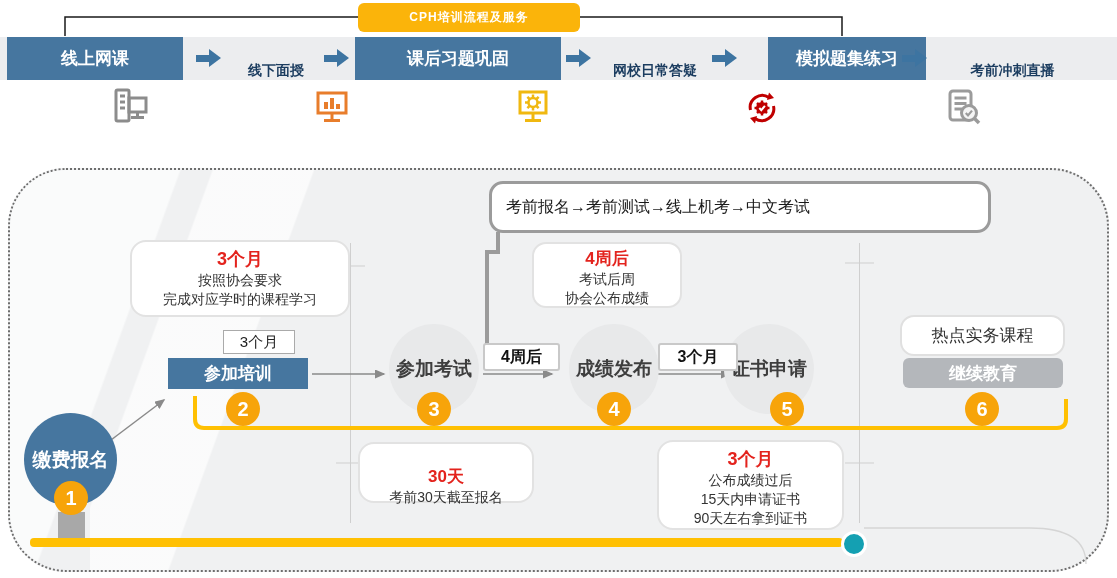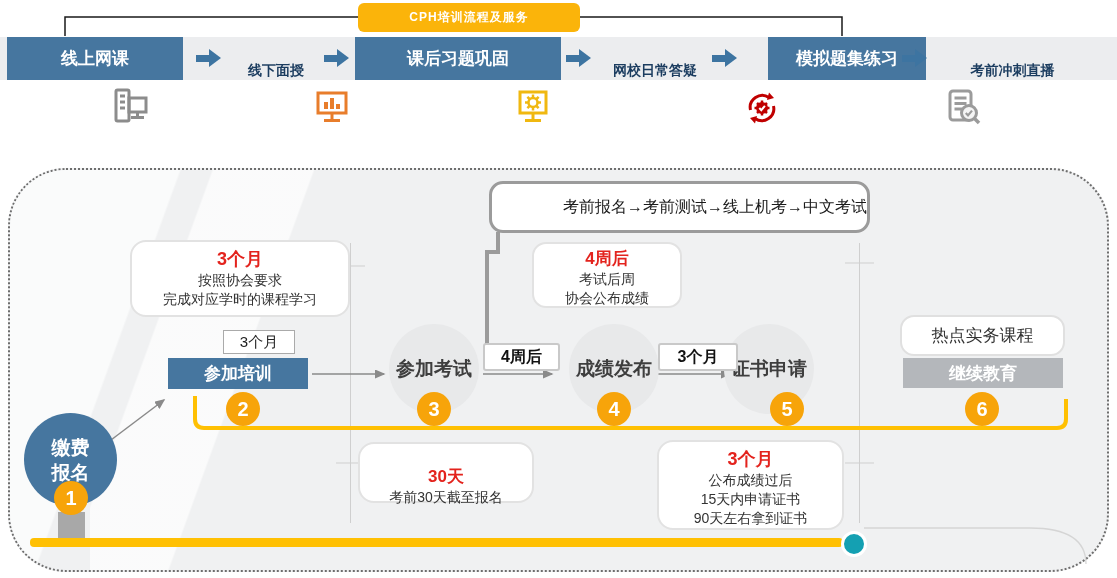--- a/index.html
+++ b/index.html
@@ -25,40 +25,40 @@
   .deco1{position:absolute;left:0;top:0;width:300px;height:100%;
          background:linear-gradient(110deg,#fafbfb 38%,rgba(250,251,251,0) 38.5%);}
   .deco2{position:absolute;left:80px;top:0;width:260px;height:100%;
          background:linear-gradient(110deg,rgba(255,255,255,0) 30%,rgba(255,255,255,.7) 30.5%,rgba(255,255,255,.7) 55%,rgba(255,255,255,0) 55.5%);}
   .overlay{position:absolute;left:0;top:0;z-index:2;pointer-events:none;}
   
   .note{position:absolute;background:#fff;border:2px solid #E2E2E2;border-radius:16px;
         text-align:center;z-index:4;}
   .note .t{color:#E3231D;font-weight:bold;font-size:18px;line-height:24px;}
   .note .l{font-size:14px;color:#333;line-height:19px;}
-  .exam-box{position:absolute;left:489px;top:181px;width:381px;height:52px;background:#fff;
+  .exam-box{position:absolute;left:489px;top:181px;width:502px;height:52px;background:#fff;
             border:3px solid #9B9B9B;border-radius:14px;z-index:4;
-            display:flex;flex-direction:column;justify-content:center;padding-left:14px;box-sizing:border-box;text-align:right;}
+            display:flex;flex-direction:column;justify-content:center;padding-left:14px;box-sizing:border-box;}
   .exam-box div{font-size:16px;color:#1a1a1a;line-height:22px;}
   .mini-box{position:absolute;background:#fff;border:1px solid #AAA;z-index:4;text-align:center;
             font-size:15px;color:#222;}
   .gap-box{position:absolute;background:#fff;border:2px solid #C9C9C9;border-radius:3px;z-index:4;
            text-align:center;font-size:16px;font-weight:bold;color:#111;}
   .blue-bar{position:absolute;background:#46769F;color:#fff;font-weight:bold;font-size:17px;
             display:flex;align-items:center;justify-content:center;z-index:4;}
   .gray-bar{position:absolute;background:#B4B7BB;color:#fff;font-weight:bold;font-size:17px;
             display:flex;align-items:center;justify-content:center;z-index:4;}
   .white-pill{position:absolute;background:#fff;border:2px solid #E0E0E0;border-radius:14px;z-index:4;
               display:flex;align-items:center;justify-content:center;font-size:17px;color:#333;}
   .stage-circle{position:absolute;width:90px;height:90px;border-radius:50%;background:#E8E9EA;z-index:3;
                 display:flex;flex-direction:row;align-items:center;justify-content:center;
                 font-size:19px;font-weight:600;color:#3E3E3E;line-height:24px;}
   .fee-circle{position:absolute;left:24px;top:413px;width:93px;height:93px;border-radius:50%;
               background:#46769F;color:#fff;z-index:3;font-size:19px;font-weight:600;line-height:25px;
-              display:flex;flex-direction:column;align-items:center;justify-content:center;}
+              display:flex;flex-direction:row;align-items:center;justify-content:center;}
   .badge{position:absolute;width:34px;height:34px;border-radius:50%;background:#F7A40A;color:#fff;
          font-weight:bold;font-size:20px;display:flex;align-items:center;justify-content:center;z-index:5;}
   .stub{position:absolute;left:58px;top:512px;width:27px;height:30px;background:#A8A8A8;z-index:3;}
   .bottom-bar{position:absolute;left:30px;top:538px;width:813px;height:9px;background:#FFC003;
               border-radius:4px;z-index:3;}
   .teal-dot{position:absolute;left:841px;top:531px;width:20px;height:20px;border-radius:50%;
             background:#14A0B2;border:3px solid #fff;z-index:4;}
 </style>
 </head>
 <body>
@@ -270,19 +270,19 @@
 
   <div class="gap-box" style="left:658px;top:343px;width:76px;height:24px;line-height:24px;">3个月</div>
 
   <div class="stage-circle" style="left:724px;top:324px;">
     <div>证书</div>
     <div>申请</div>
   </div>
   <div class="badge" style="left:770px;top:392px;">5</div>
 
   <div class="white-pill" style="left:900px;top:315px;width:165px;height:41px;box-sizing:border-box;">热点实务课程</div>
-  <div class="gray-bar" style="left:903px;top:358px;width:160px;height:30px;">继续教育</div>
+  <div class="gray-bar" style="left:903px;top:358px;width:160px;height:30px;border-radius:6px;">继续教育</div>
   <div class="badge" style="left:965px;top:392px;">6</div>
 
   <div class="bottom-bar"></div>
   <div class="teal-dot"></div>
 
 </div>
 
 </body></html>

